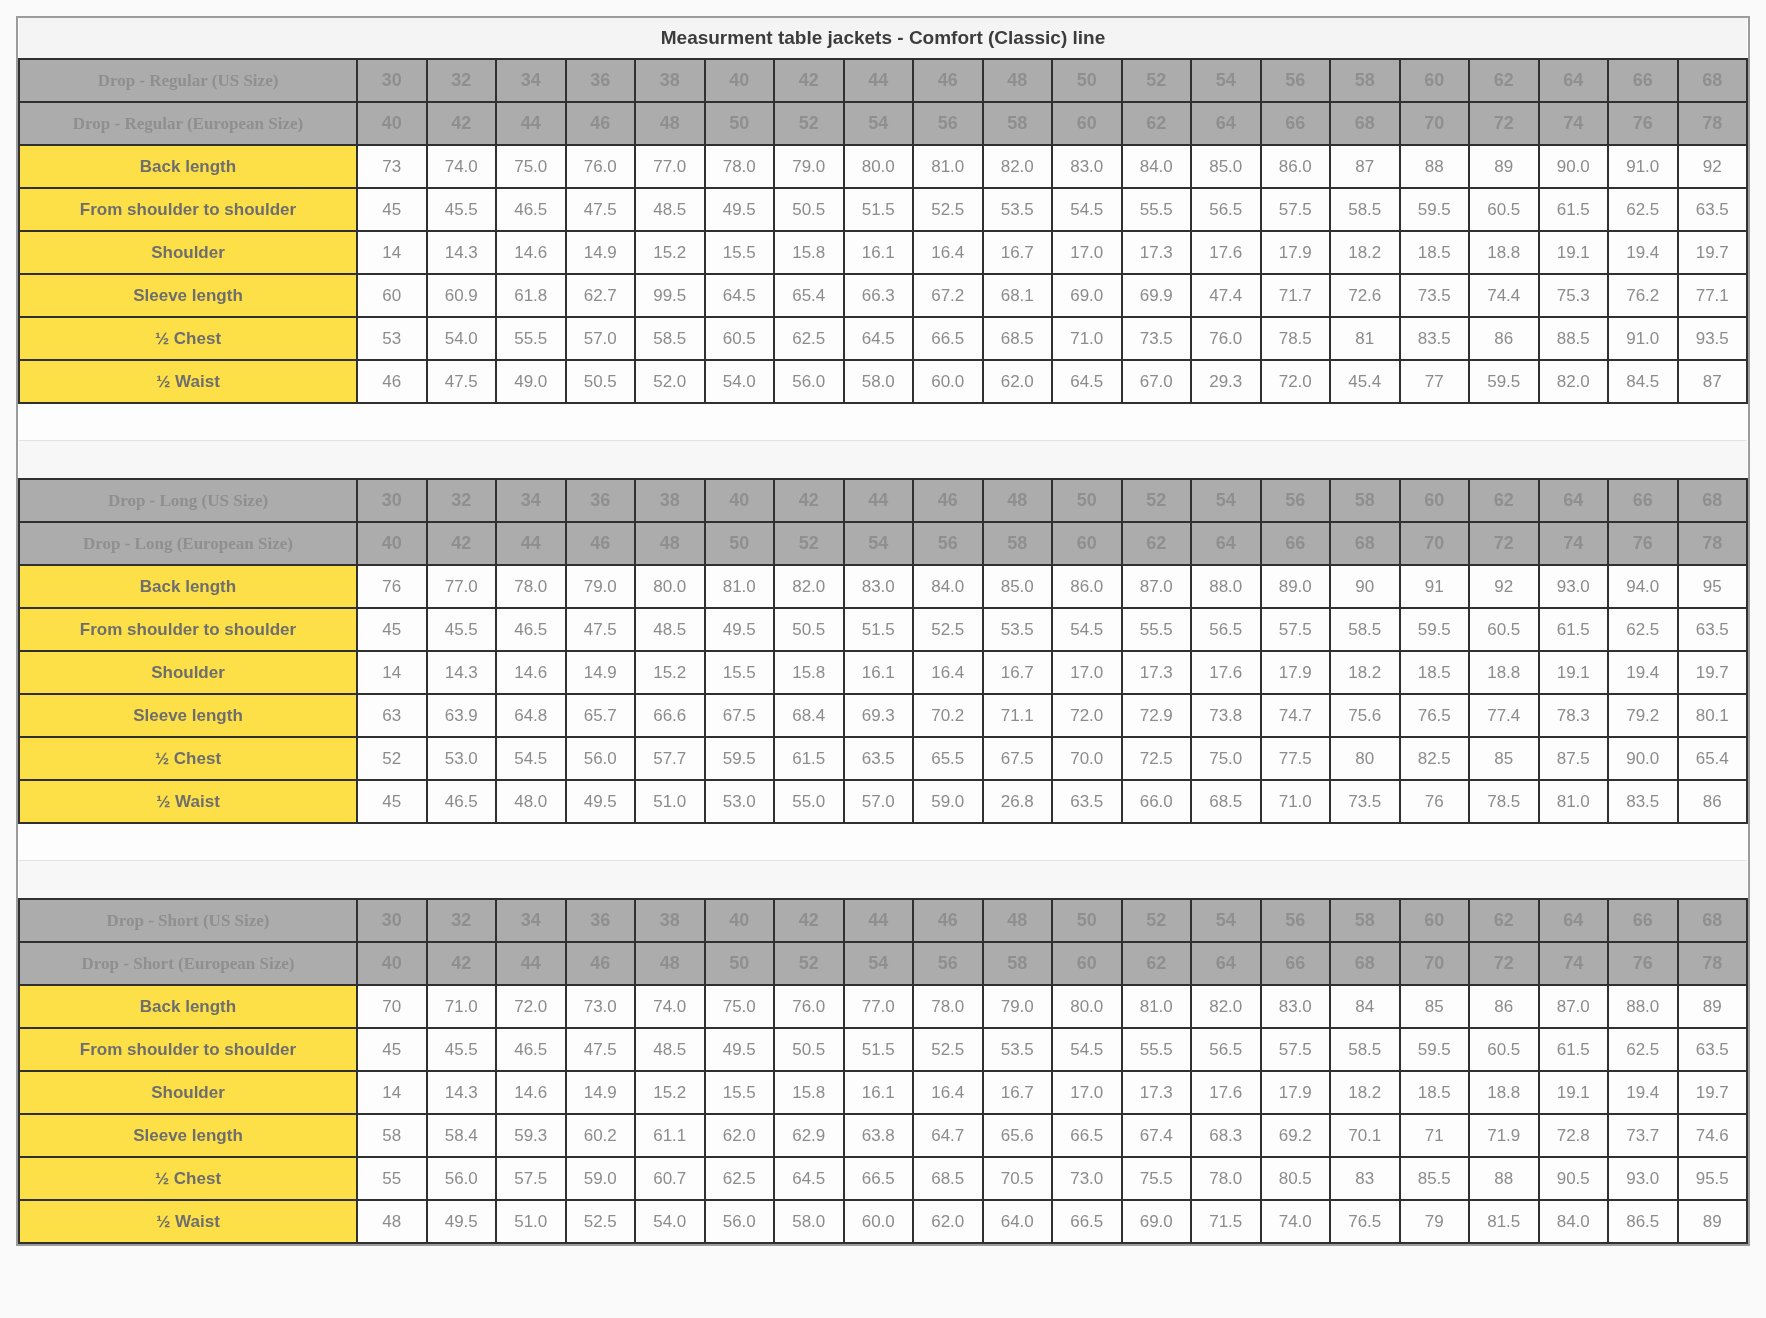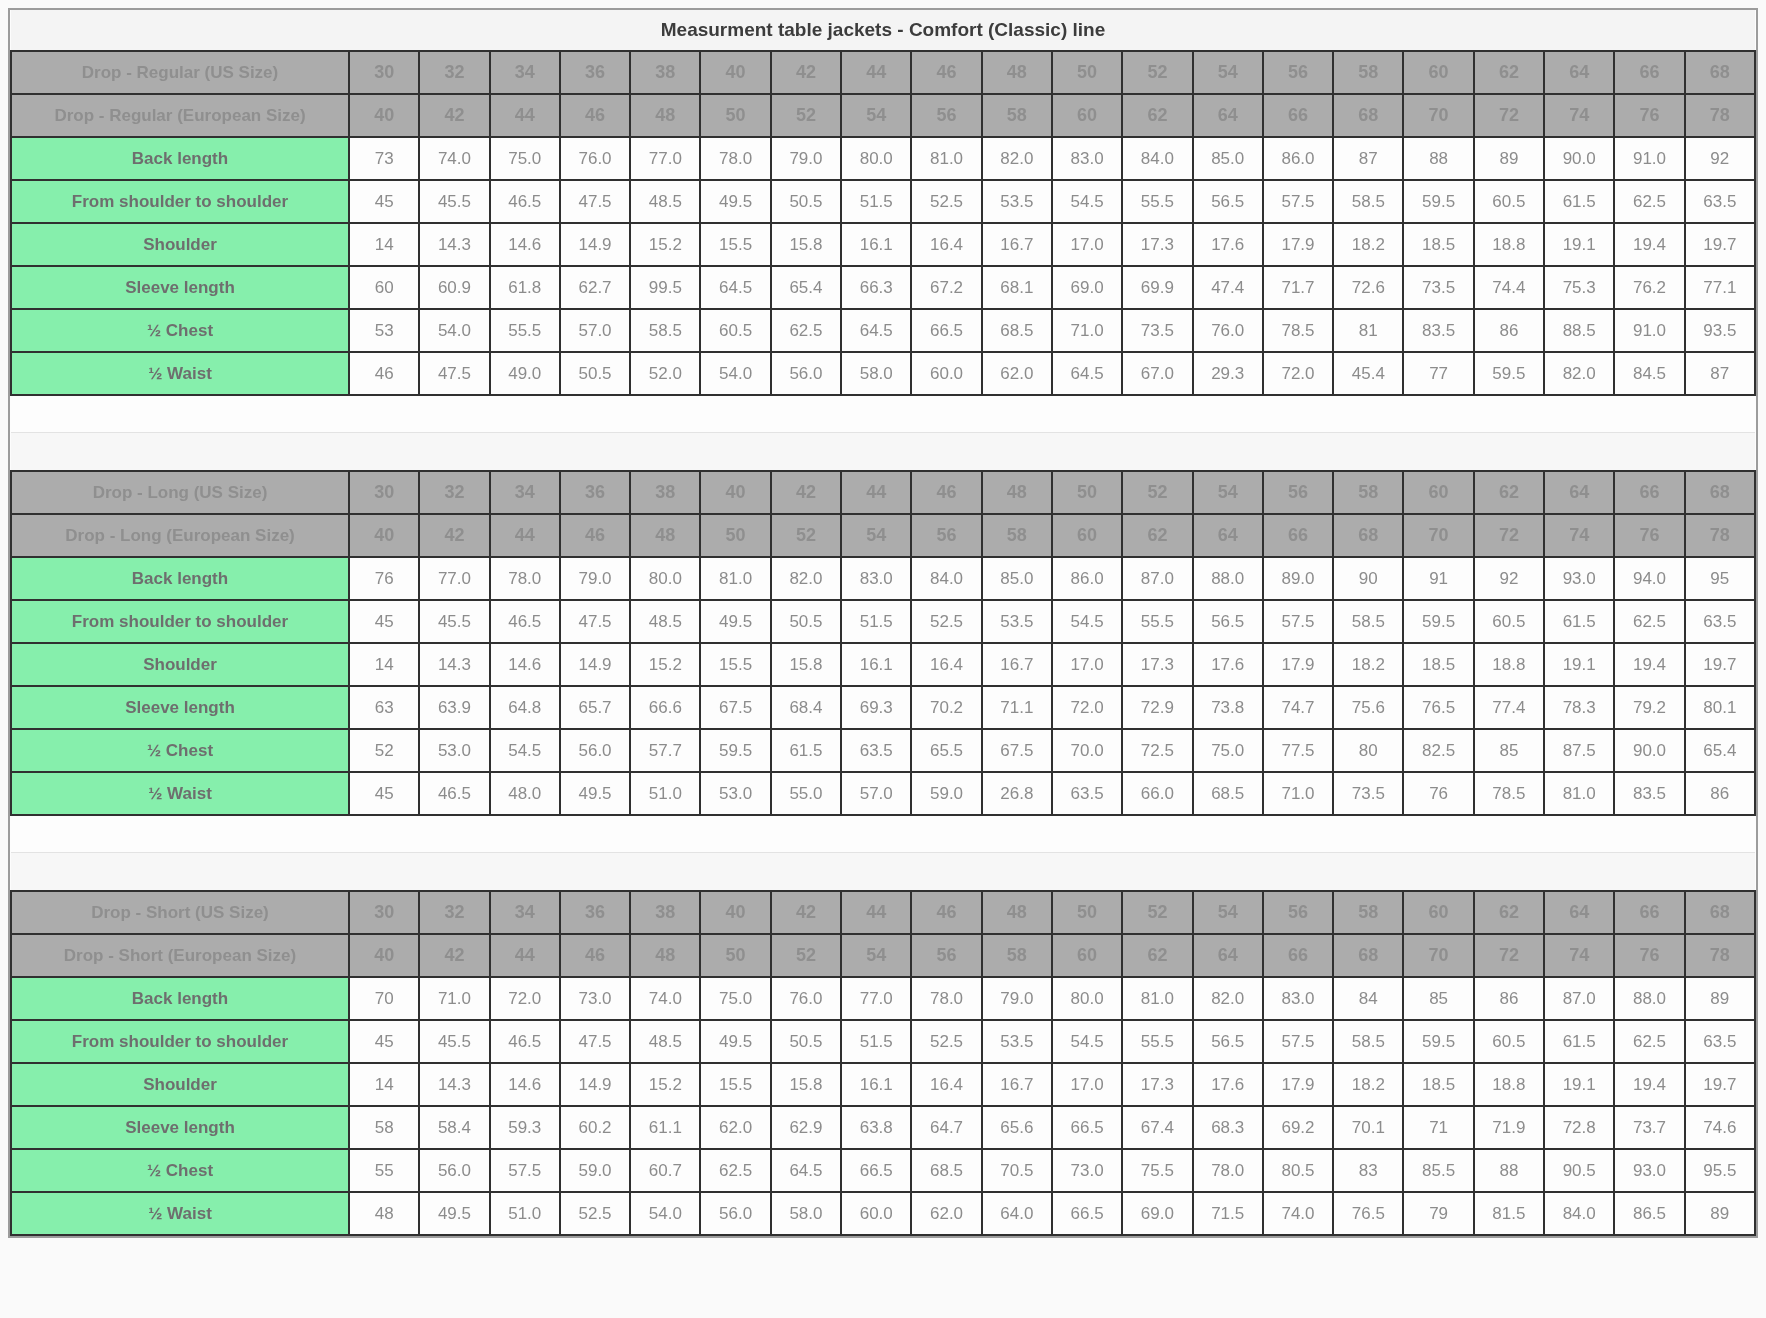--- a/index.html
+++ b/index.html
@@ -1,33 +1,33 @@
 <!DOCTYPE html>
 <html><head>
 <meta charset="utf-8">
 <style>
   html,body { margin:0; padding:0; background:#fafafa; font-family:"Liberation Sans", sans-serif; }
-  .page { width:1766px; box-sizing:border-box; padding:8px; }
+  .page { width:1766px; box-sizing:border-box; padding:16px; }
   .table-frame { border:2px solid #9c9c9c; background:#fdfdfd; }
   table { width:100%; border-collapse:collapse; table-layout:fixed; }
   col.label-col { width:338px; }
   th, td { padding:0 2px; height:41px; text-align:center; font-size:17px; overflow:hidden; white-space:nowrap; }
   
   tr.title-row td {
     border:none; border-bottom:2px solid #303030;
     background:#f4f4f4; color:#3c3c3c; font-weight:bold; font-size:19px; height:40px;
   }
   
   tr.size-row th {
     border:2px solid #303030; background:#acacac; color:#8f8f8f; font-weight:bold; font-size:18px;
   }
-  tr.size-row th.row-label { font-size:17px; }
+  tr.size-row th.row-label { font-size:17px;font-family:Liberation Serif, serif; }
   
   tr.data-row th.row-label {
-    border:2px solid #303030; background:#86efac; color:#6e6e6e; font-weight:bold;
+    border:2px solid #303030; background:#fde047; color:#6e6e6e; font-weight:bold;
   }
   tr.data-row td.value {
     border:2px solid #303030; background:#fdfdfd; color:#8c8c8c; font-weight:normal;
   }
   
   tr.gap-a td { border:none; border-bottom:1px solid #e3e3e3; background:#fdfdfd; height:36px; }
   tr.gap-b td { border:none; background:#f7f7f7; height:37px; }
 </style>
 </head>
 <body>

